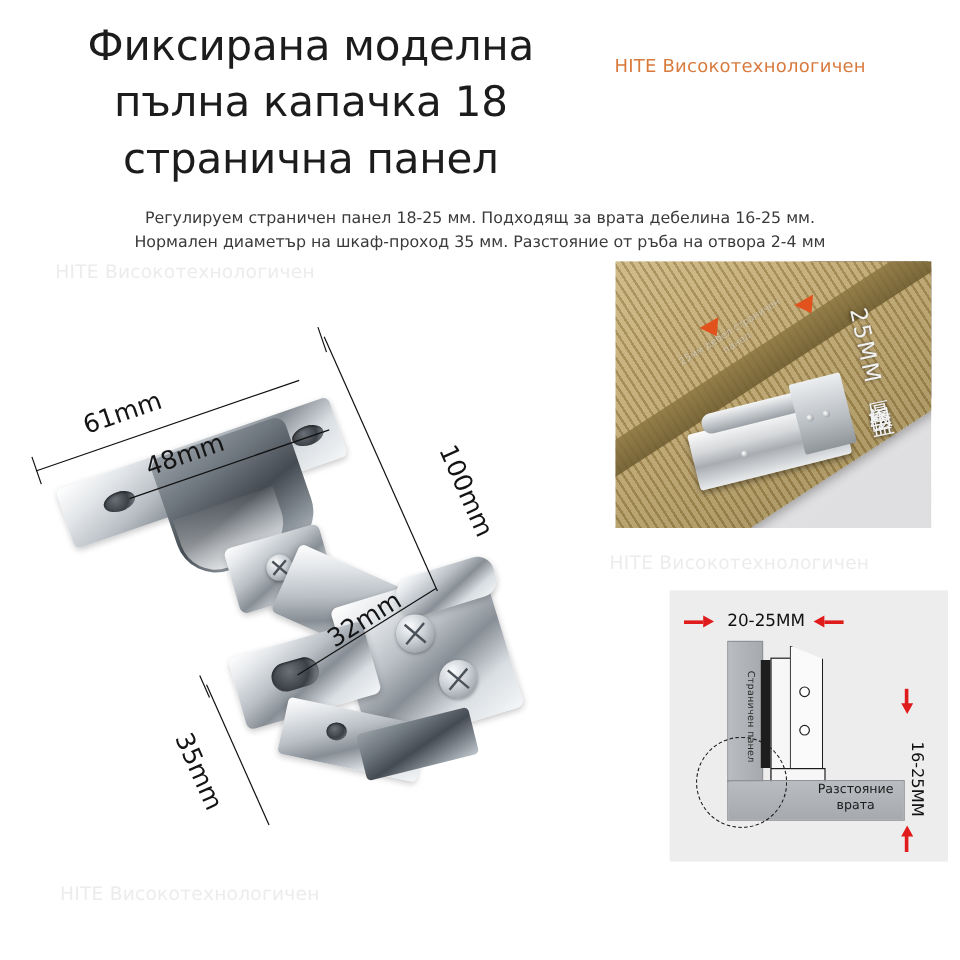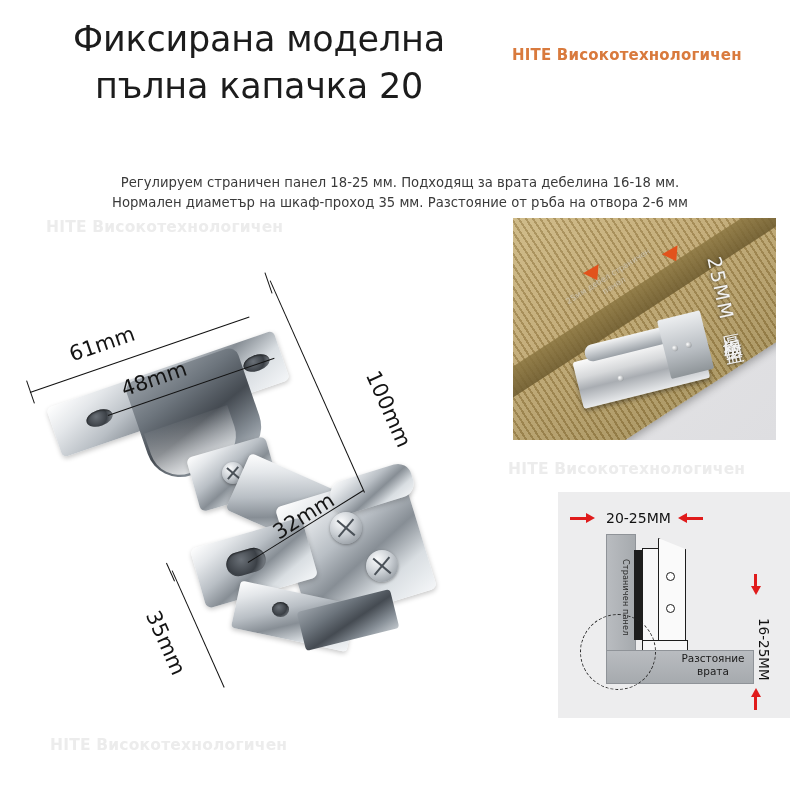--- a/index.html
+++ b/index.html
@@ -11,21 +11,20 @@
     overflow:hidden;
   }
   .root{position:absolute;left:0;top:0;width:800px;height:800px;background:#fff;}
 
   
   .wm{
     position:absolute;
     font-family:"DejaVu Sans","Liberation Sans",sans-serif;
     white-space:nowrap;
     pointer-events:none;
-    font-weight:bold;
   }
   .wm-orange{
     left:512px;top:46px;
     font-size:15px;
     color:#d97a3d;
     letter-spacing:.2px;
   }
   .wm-faint{
     font-size:15.5px;
     color:#ececec;
@@ -248,28 +247,29 @@
   .screwhead:before{width:72%;height:2px;transform:translate(-50%,-50%) rotate(40deg);}
   .screwhead:after{width:72%;height:2px;transform:translate(-50%,-50%) rotate(-50deg);}
 </style>
 </head>
 <body>
 
 <div class="root">
 
   <div class="heading">
     <div>Фиксирана моделна</div>
-    <div>пълна капачка 20</div>
+    <div>пълна капачка 18</div>
+    <div>странична панел</div>
   </div>
 
   <div class="wm wm-orange">HITE Високотехнологичен</div>
 
   <div class="subtitle">
-    <div>Регулируем страничен панел 18-25 мм. Подходящ за врата дебелина 16-18 мм.</div>
-    <div>Нормален диаметър на шкаф-проход 35 мм. Разстояние от ръба на отвора 2-6 мм</div>
+    <div>Регулируем страничен панел 18-25 мм. Подходящ за врата дебелина 16-25 мм.</div>
+    <div>Нормален диаметър на шкаф-проход 35 мм. Разстояние от ръба на отвора 2-4 мм</div>
   </div>
 
   <div class="wm wm-faint wm-f1">HITE Високотехнологичен</div>
   <div class="wm wm-faint wm-f2">HITE Високотехнологичен</div>
   <div class="wm wm-faint wm-f3">HITE Високотехнологичен</div>
 
   <div class="hinge-panel">
 
     <div class="hp metal" style="left:48px;top:118px;width:240px;height:52px;transform:rotate(-19deg);transform-origin:50% 50%;border-radius:5px;"></div>
     <div class="hole" style="left:86px;top:160px;width:27px;height:16px;transform:rotate(-19deg);"></div>

